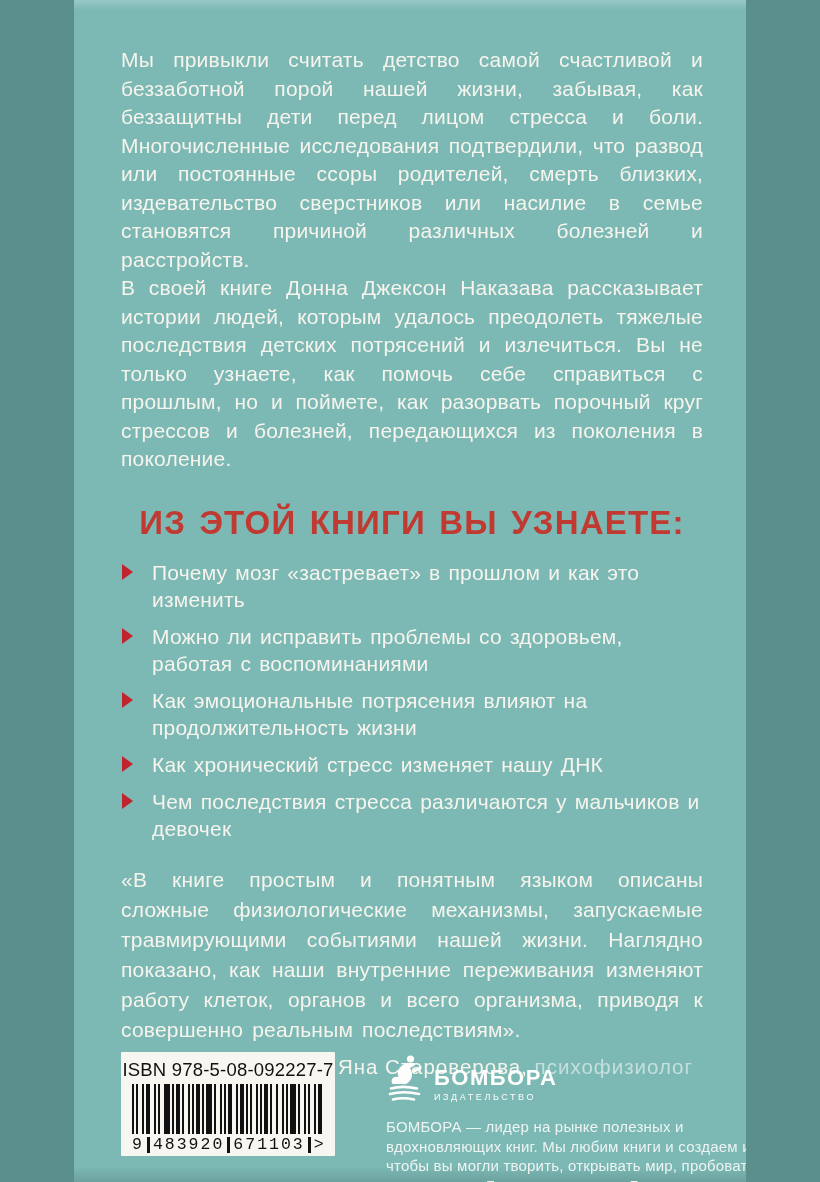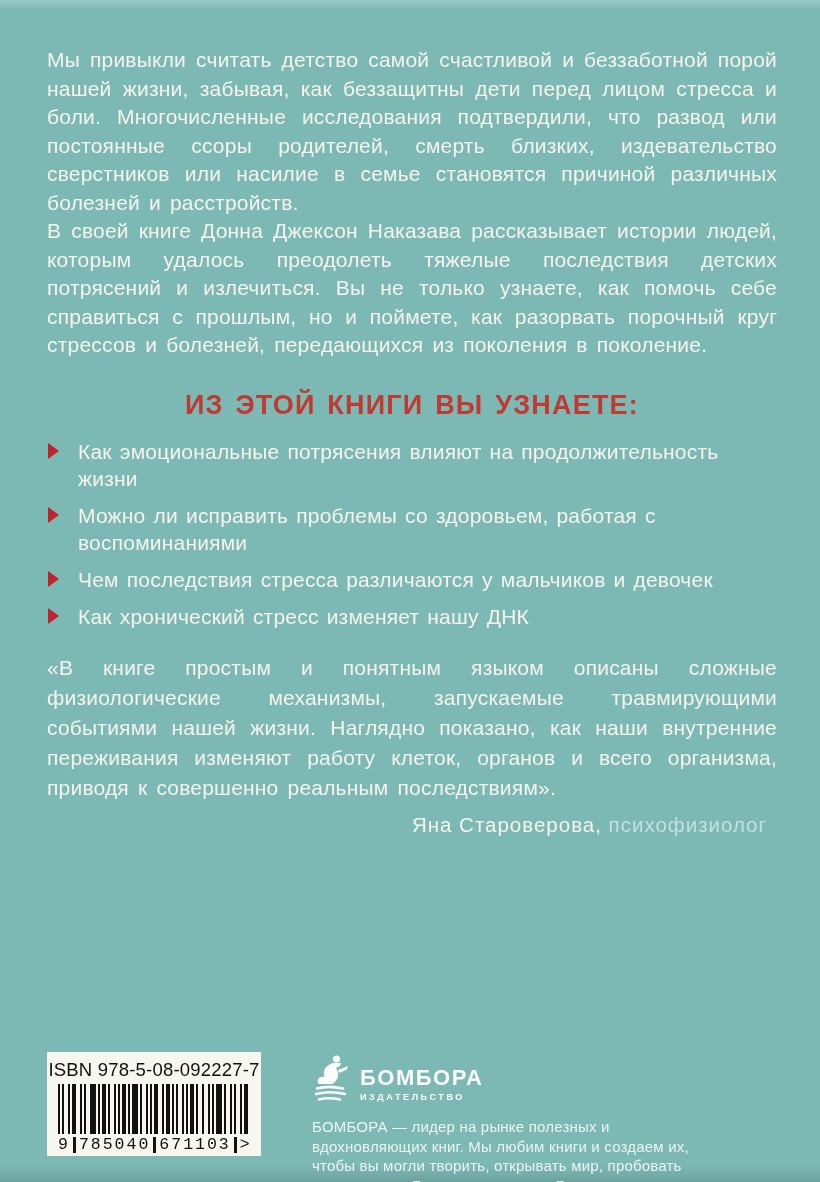--- a/index.html
+++ b/index.html
@@ -1,18 +1,18 @@
 <!DOCTYPE html>
 <html lang="ru"><head>
 <meta charset="utf-8">
 <style>
   html,body{margin:0;padding:0;}
   body{font-family:"Liberation Sans","DejaVu Sans",sans-serif;background:#5b8f8c;}
   .cover{
-    position:relative;width:820px;height:1182px;margin:0 auto;
+    position:relative;width:672px;height:1182px;margin:0 auto;
     background:#7cb9b5;
     background-image:linear-gradient(180deg, rgba(255,255,255,.22) 0, rgba(255,255,255,0) 10px),
                      linear-gradient(0deg, rgba(0,0,0,.13) 0, rgba(0,0,0,0) 16px);
     overflow:hidden;
   }
   .content{position:absolute;inset:0;padding:46px 43px 0 47px;box-sizing:border-box;}
   p{margin:0;}
   .body-par{
     color:#f6f4ec;font-size:21px;line-height:28.5px;text-align:justify;
     letter-spacing:.2px;word-spacing:3px;
@@ -29,21 +29,21 @@
     position:absolute;left:1px;top:54px;width:0;height:0;
     border-left:20px solid #c0242f;border-top:19px solid transparent;border-bottom:19px solid transparent;
   }
   .tri-left{
     position:absolute;right:39px;top:51px;width:0;height:0;
     border-right:20px solid #c0242f;border-top:20px solid transparent;border-bottom:20px solid transparent;
   }
   .par-3{}
   .learn-heading{
     margin-top:30px;text-align:center;color:#c13a31;font-weight:bold;
-    font-size:27px;letter-spacing:1.2px;word-spacing:3px;
+    font-size:33px;letter-spacing:1.2px;word-spacing:3px;
   }
   ul.learn-list{list-style:none;margin:17px 0 0;padding:0;}
   ul.learn-list li{
     position:relative;padding-left:31px;margin-bottom:10px;
     color:#f6f4ec;font-size:21px;line-height:27px;letter-spacing:.2px;word-spacing:2px;
   }
   .bullet-tri{
     position:absolute;left:1px;top:5px;width:0;height:0;display:block;
     border-left:11px solid #c0242f;border-top:8px solid transparent;border-bottom:8px solid transparent;
   }
@@ -69,43 +69,44 @@
   .digits-row .d{
     font-family:"Liberation Mono","DejaVu Sans Mono",monospace;
     color:#111;font-size:16.5px;line-height:16px;letter-spacing:2px;
   }
   .digits-row .stub{width:3px;height:16px;background:#111;margin:0 3px;flex:none;}
   .publisher{margin-left:51px;padding-top:2px;}
   .logo-row{display:flex;align-items:flex-end;}
   .logo-mark{flex:none;margin-right:10px;}
   .logo-texts{padding-top:4px;}
   .logo-name{color:#fdfdfb;font-weight:bold;font-size:22px;letter-spacing:1.5px;line-height:22px;}
-  .logo-sub{color:#fdfdfb;font-size:9px;letter-spacing:2.6px;margin-top:3px;font-weight:bold;}
+  .logo-sub{color:#fdfdfb;font-size:9px;letter-spacing:2.6px;margin-top:3px;font-weight:normal;}
   .publisher-desc{
     margin-top:15px;width:398px;color:#eef4f2;font-size:15px;line-height:19.5px;letter-spacing:.2px;
   }
 </style>
 </head>
 <body>
 
 <div class="cover">
   <div class="content">
 
     <p class="body-par">Мы привыкли считать детство самой счастливой и беззаботной порой нашей жизни, забывая, как беззащитны дети перед лицом стресса и боли. Многочисленные исследования подтвердили, что развод или постоянные ссоры родителей, смерть близких, издевательство сверстников или насилие в семье становятся причиной различных болезней и расстройств.</p>
 
 
     <p class="body-par par-3">В своей книге Донна Джексон Наказава рассказывает истории людей, которым удалось преодолеть тяжелые последствия детских потрясений и излечиться. Вы не только узнаете, как помочь себе справиться с прошлым, но и поймете, как разорвать порочный круг стрессов и болезней, передающихся из поколения в поколение.</p>
 
     <p class="learn-heading">ИЗ ЭТОЙ КНИГИ ВЫ УЗНАЕТЕ:</p>
 
     <ul class="learn-list">
+      <li><span class="bullet-tri"></span><span>Почему мозг «застревает» в прошлом и как это изменить</span></li>
+      <li><span class="bullet-tri"></span><span>Можно ли исправить проблемы со здоровьем, работая с воспоминаниями</span></li>
       <li><span class="bullet-tri"></span><span>Как эмоциональные потрясения влияют на продолжительность жизни</span></li>
-      <li><span class="bullet-tri"></span><span>Можно ли исправить проблемы со здоровьем, работая с воспоминаниями</span></li>
+      <li><span class="bullet-tri"></span><span>Как хронический стресс изменяет нашу ДНК</span></li>
       <li><span class="bullet-tri"></span><span>Чем последствия стресса различаются у мальчиков и девочек</span></li>
-      <li><span class="bullet-tri"></span><span>Как хронический стресс изменяет нашу ДНК</span></li>
     </ul>
 
     <p class="body-par quote">«В книге простым и понятным языком описаны сложные физиологические механизмы, запускаемые травмирующими событиями нашей жизни. Наглядно показано, как наши внутренние переживания изменяют работу клеток, органов и всего организма, приводя к совершенно реальным последствиям».</p>
 
     <p class="attribution"><span class="name">Яна Староверова,</span><span class="role"> психофизиолог</span></p>
   </div>
 
   <div class="footer">
     <div class="isbn-box">
       <div class="isbn-label">ISBN 978-5-08-092227-7</div>
@@ -180,21 +181,21 @@
             <span style="width: 2px; background: rgb(17, 17, 17);"></span>
             <span style="width: 4px; background: transparent;"></span>
             <span style="width: 2px; background: rgb(17, 17, 17);"></span>
             <span style="width: 2px; background: transparent;"></span>
             <span style="width: 4px; background: rgb(17, 17, 17);"></span>
             <span style="width: 2px; background: transparent;"></span>
           </div>
         <div class="digits-row">
           <span class="d">9</span>
           <span class="stub"></span>
-          <span class="d">785040</span>
+          <span class="d">483920</span>
           <span class="stub"></span>
           <span class="d">671103</span>
           <span class="stub"></span>
           <span class="d">&gt;</span>
         </div>
       </div>
     </div>
 
     <div class="publisher">
       <div class="logo-row">

